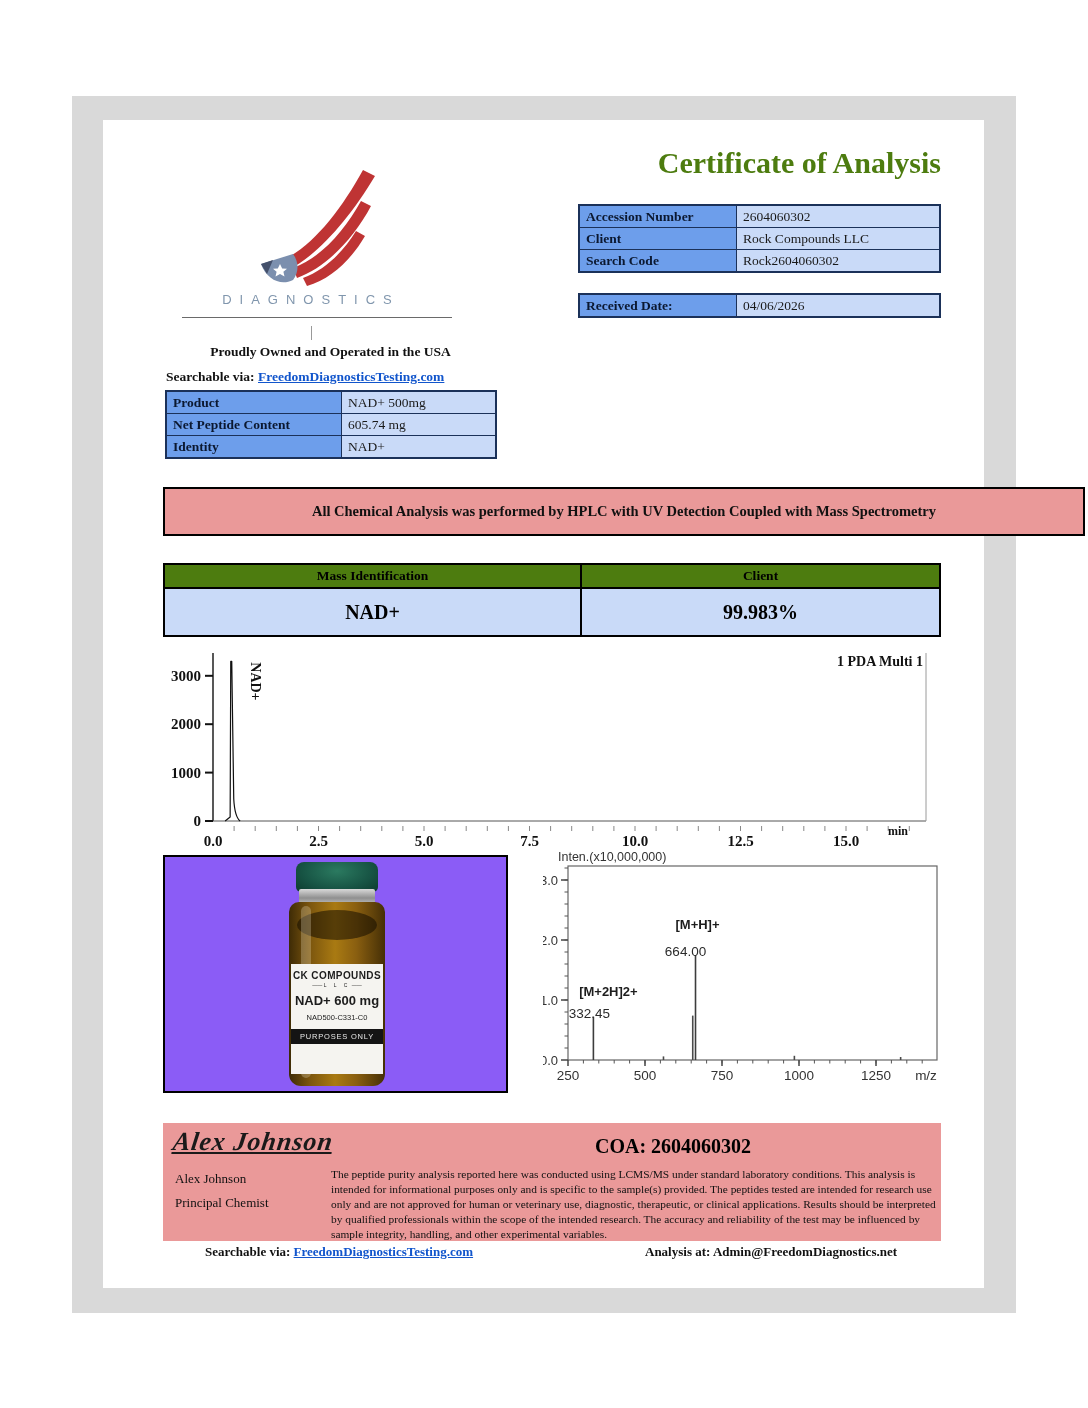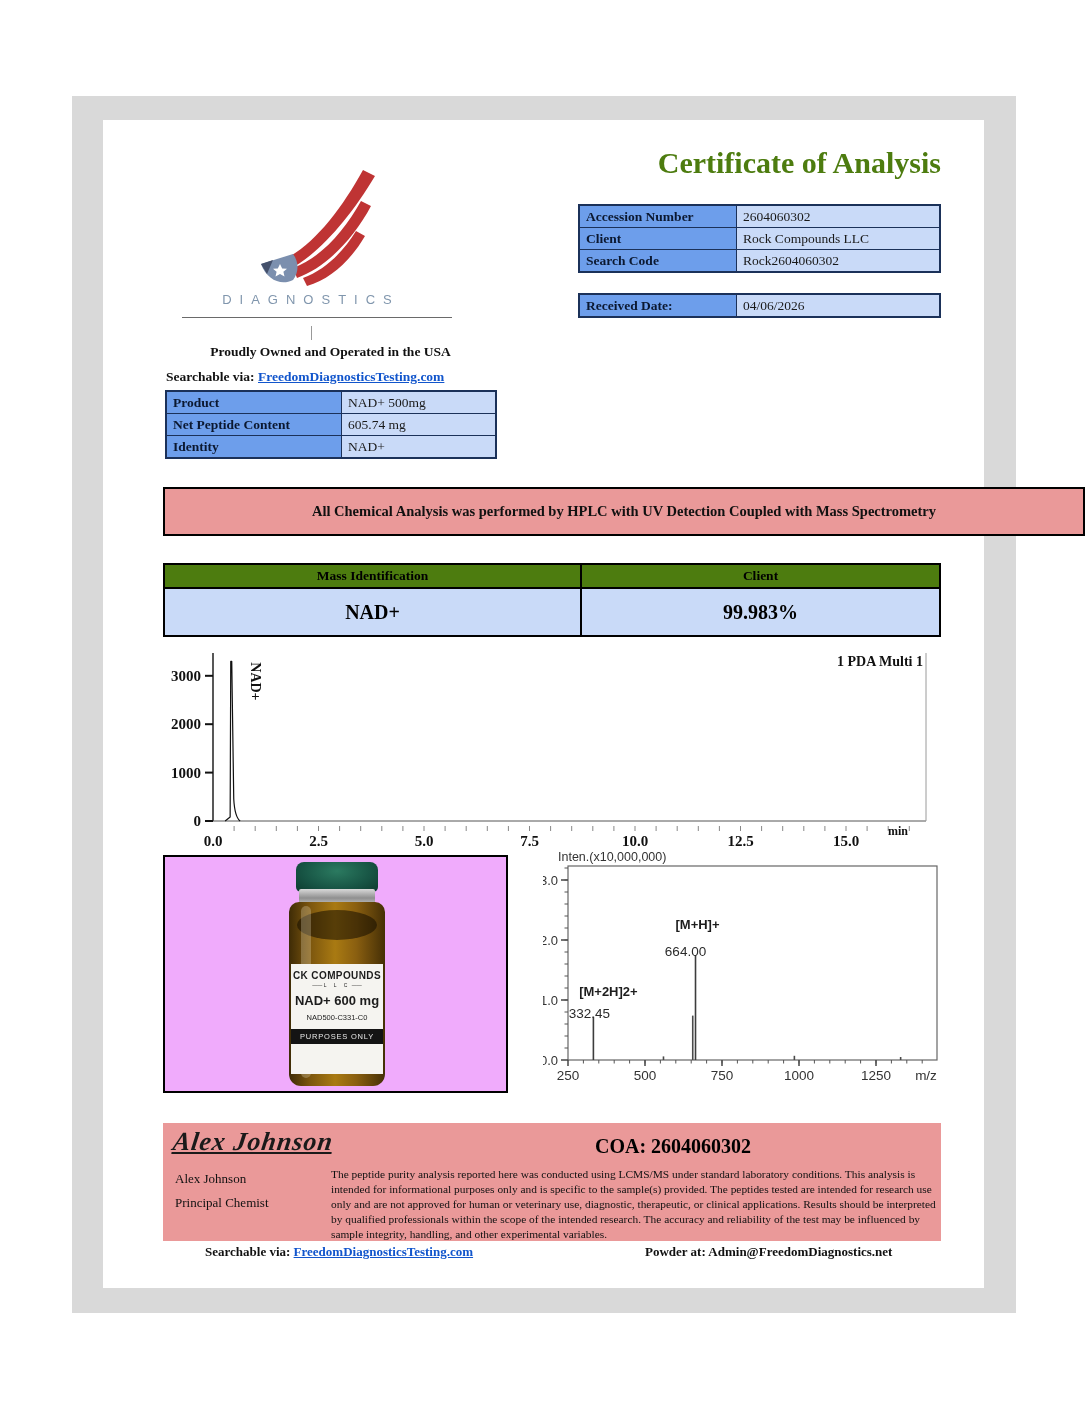--- a/index.html
+++ b/index.html
@@ -46,21 +46,21 @@
 
   table.mass{border-collapse:collapse;position:absolute;left:60px;top:443px;width:778px;table-layout:fixed;border:2px solid #000;}
   table.mass td{border:2px solid #000;text-align:center;}
   td.mh{height:20px;background:#4d7c0f;font-weight:bold;font-size:13.5px;}
   td.mb{height:44px;background:#c9daf8;font-weight:bold;font-size:20px;}
   col.mcol1{width:417px;}
 
   .chart-box{position:absolute;left:60px;top:528px;width:778px;height:208px;}
   .ms-box{position:absolute;left:440px;top:728px;width:400px;height:242px;}
 
-  .vial-box{position:absolute;left:60px;top:735px;width:345px;height:238px;border:2px solid #000;box-sizing:border-box;background:#f0abfc;}
+  .vial-box{position:absolute;left:60px;top:735px;width:345px;height:238px;border:2px solid #000;box-sizing:border-box;background:#8b5cf6;}
   .vial{position:absolute;left:122px;top:5px;width:100px;height:226px;}
   .vial .cap{position:absolute;left:9px;top:0;width:82px;height:30px;background:radial-gradient(ellipse at 50% 30%, #2b7a60 0%, #175444 60%, #0d3a2e 100%);border-radius:8px 8px 5px 5px;}
   .vial .crimp{position:absolute;left:12px;top:27px;width:76px;height:15px;background:linear-gradient(180deg,#d9d9d9,#8f8f8f 60%,#bdbdbd);border-radius:2px;}
   .vial .body{position:absolute;left:2px;top:40px;width:96px;height:184px;border-radius:10px 10px 12px 12px;
         background:linear-gradient(90deg,#3e2b06 0%,#7c560e 22%,#a97a12 48%,#8a5f10 70%,#452f06 100%);}
   .vial .shoulder{position:absolute;left:10px;top:48px;width:80px;height:30px;background:rgba(20,12,0,0.55);border-radius:50%;}
   .vial .shine{position:absolute;left:14px;top:44px;width:10px;height:172px;background:rgba(255,248,220,0.25);border-radius:5px;}
   .vial .label{position:absolute;left:4px;top:102px;width:92px;height:110px;background:#f5f4f0;text-align:center;
         font-family:"Liberation Sans",sans-serif;color:#1c1c1c;overflow:hidden;}
   .vl1{font-weight:bold;font-size:10px;letter-spacing:.4px;margin-top:6px;white-space:nowrap;}
@@ -320,17 +320,17 @@
     <div class="coa-line">COA: 2604060302</div>
     <div class="signer">Alex Johnson</div>
     <div class="signer-title">Principal Chemist</div>
     <div class="disclaimer">The peptide purity analysis reported here was conducted using LCMS/MS under standard laboratory conditions. This analysis is intended for informational purposes only and is specific to the sample(s) provided. The peptides tested are intended for research use only and are not approved for human or veterinary use, diagnostic, therapeutic, or clinical applications. Results should be interpreted by qualified professionals within the scope of the intended research. The accuracy and reliability of the test may be influenced by sample integrity, handling, and other experimental variables.</div>
   </div>
   <div class="bottom-search">
     <span>Searchable via:</span>
     <a class="doclink">FreedomDiagnosticsTesting.com</a>
   </div>
   <div class="bottom-contact">
-    <span>Powder at:</span>
+    <span>Analysis at:</span>
     <span>Admin@FreedomDiagnostics.net</span>
   </div>
 
 </div>
 
 </body></html>

